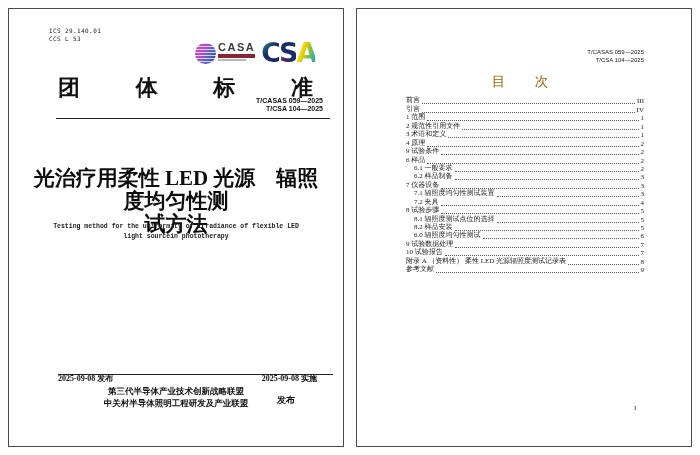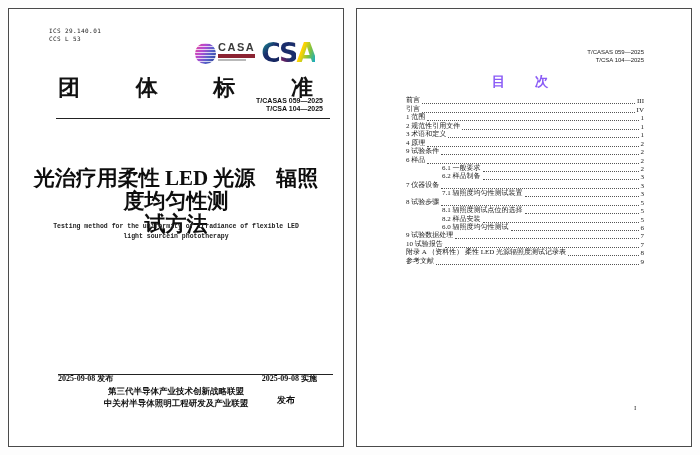--- a/index.html
+++ b/index.html
@@ -53,24 +53,24 @@
   .dates-row { position:absolute; left:49px; right:26px; top:364px; display:flex;
                justify-content:space-between; font-size:8px; font-weight:bold; color:#111; }
   .org-block { position:absolute; left:60px; right:60px; top:376px; text-align:center;
                font-size:8.5px; font-weight:bold; line-height:12px; color:#111; }
   .publish-label { position:absolute; left:268px; top:385px; font-size:9px; font-weight:bold; color:#111; }
 
   
   .toc-stdnos { position:absolute; right:47px; top:40px; text-align:right;
                 font-family:"Liberation Sans",sans-serif; font-size:6px; line-height:7.5px; color:#222; }
   .toc-heading { position:absolute; left:0; right:0; top:64px; text-align:center;
-                 font-size:13.5px; font-weight:bold; letter-spacing:8px; color:#8b5cf6; }
+                 font-size:13.5px; font-weight:normal; letter-spacing:8px; color:#a16207; }
   .toc-list { position:absolute; left:49px; right:47px; top:88px; }
   .toc-row { display:flex; align-items:flex-end; height:8.45px; font-size:7px; color:#1a1a1a; }
-  .toc-row.idt-1 { padding-left:8px;margin-left:28px; }
+  .toc-row.idt-1 { padding-left:8px; }
   .toc-label { white-space:nowrap; }
   .toc-leader { flex:1; border-bottom:1px dotted #555; margin:0 2px 1px 2px; min-width:6px; }
   .toc-page-num { white-space:nowrap; }
   .folio { position:absolute; left:277px; top:395px; font-size:7px; color:#333; }
 </style>
 </head>
 <body>
 
 <div class="canvas">
 
@@ -198,20 +198,25 @@
         <div class="toc-row">
           <span class="toc-label">7 仪器设备</span>
           <span class="toc-leader"></span>
           <span class="toc-page-num">3</span>
         </div>
         <div class="toc-row idt-1">
           <span class="toc-label">7.1 辐照度均匀性测试装置</span>
           <span class="toc-leader"></span>
           <span class="toc-page-num">3</span>
         </div>
+        <div class="toc-row idt-1">
+          <span class="toc-label">7.2 夹具</span>
+          <span class="toc-leader"></span>
+          <span class="toc-page-num">4</span>
+        </div>
         <div class="toc-row">
           <span class="toc-label">8 试验步骤</span>
           <span class="toc-leader"></span>
           <span class="toc-page-num">5</span>
         </div>
         <div class="toc-row idt-1">
           <span class="toc-label">8.1 辐照度测试点位的选择</span>
           <span class="toc-leader"></span>
           <span class="toc-page-num">5</span>
         </div>

